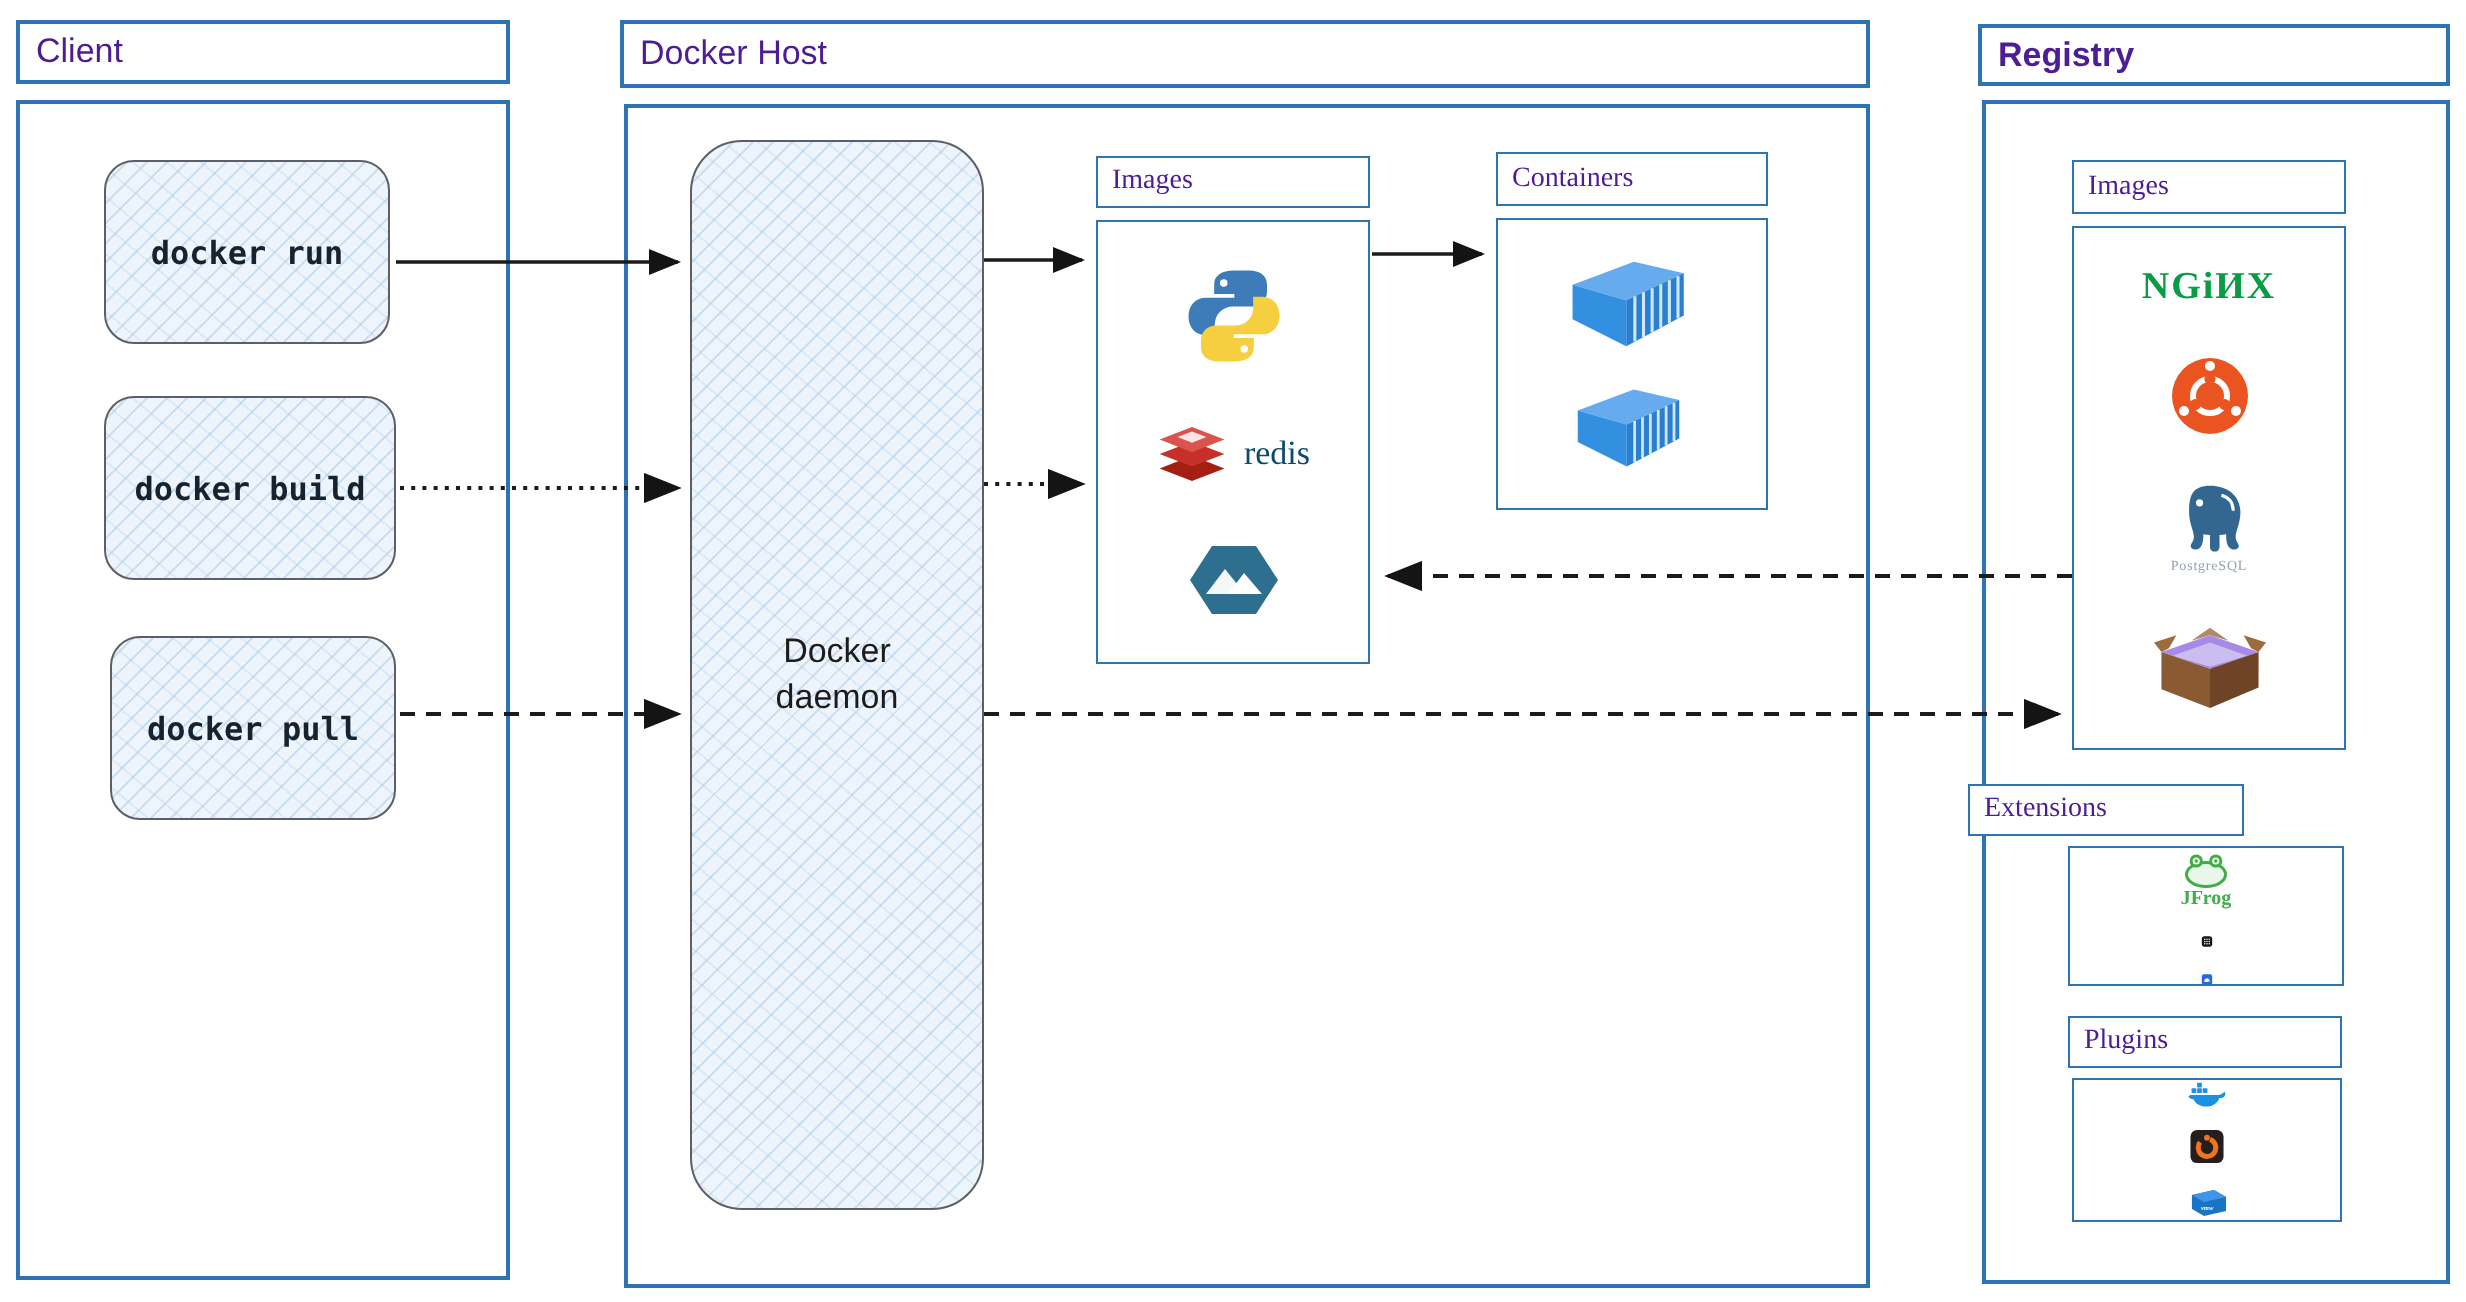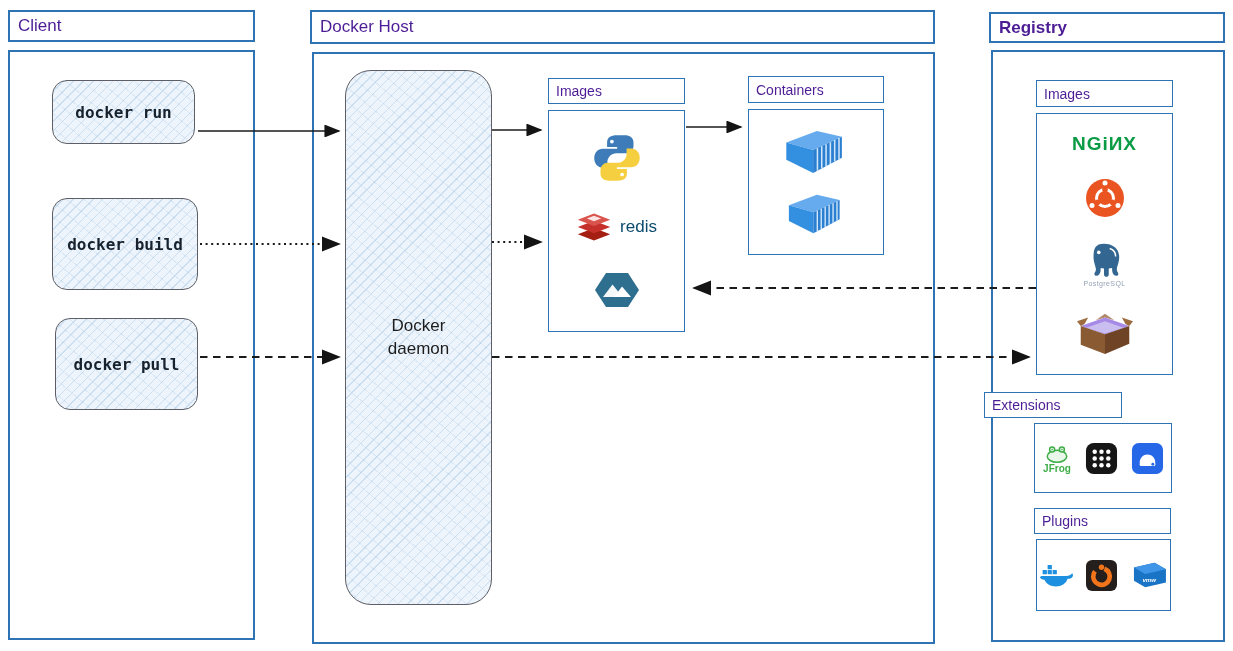--- a/index.html
+++ b/index.html
@@ -1,31 +1,31 @@
 <!DOCTYPE html>
 <html><head>
 <meta charset="utf-8">
 <style>
   html,body{margin:0;padding:0;background:#fff;}
   .canvas{position:relative;width:1233px;height:651px;background:#fff;
     font-family:"Liberation Sans",sans-serif;overflow:hidden;}
   .abs{position:absolute;box-sizing:border-box;}
   .frame{border:2px solid #2e74b5;background:#fff;}
   .titlebox{display:flex;align-items:center;padding:0 8px;font-size:17px;color:#4c1d95;}
-  .inner{border-width:1.6px;}
+  .inner{border-width:1.6px;font-family:Liberation Serif, serif;}
   .inner.titlebox{font-size:14px;padding:0 7px;}
   .sketch{background-color:#edf4fb;border:1.6px solid #5e5f66;
     background-image:repeating-linear-gradient(135deg,rgba(150,188,222,.38) 0 1px,transparent 1px 7px),
                      repeating-linear-gradient(40deg,rgba(150,188,222,.20) 0 1px,transparent 1px 11px);}
   .cmd{border-radius:15px;display:flex;align-items:center;justify-content:center;
     font-family:"DejaVu Sans Mono","Liberation Mono",monospace;font-size:16px;font-weight:600;color:#17222f;}
   .daemon{border-radius:26px;display:flex;align-items:center;justify-content:center;}
   .daemon .lbl{width:88px;text-align:center;font-size:17px;line-height:1.35;color:#1c1c1c;}
   .vstack{display:flex;flex-direction:column;justify-content:space-around;align-items:center;}
-  .hstack{display:flex;flex-direction:row;justify-content:center;align-items:center;}
+  .hstack{display:flex;flex-direction:column;justify-content:center;align-items:center;}
   .redis-row{display:flex;align-items:center;gap:8px;}
   .redis-row .lbl{font-size:17px;color:#0c4a6e;}
   .nginx-lbl{font-size:19px;font-weight:bold;letter-spacing:1px;color:#0a9b44;}
   .pg-col{display:flex;flex-direction:column;align-items:center;gap:1px;}
   .pg-lbl{font-size:7px;color:#94a2b5;letter-spacing:.4px;}
   .jfrog-col{display:flex;flex-direction:column;align-items:center;}
   .jfrog-lbl{font-size:10px;font-weight:bold;color:#3fae49;margin-top:-2px;}
   .overlay{position:absolute;left:0;top:0;pointer-events:none;}
   .ln{stroke:#1b1b1b;fill:none;stroke-width:1.7;}
   .ln.dotted{stroke-width:2;stroke-dasharray:2 3.6;}
@@ -34,21 +34,21 @@
 </head>
 <body>
 
 <div class="canvas">
 
   <div class="abs frame titlebox" style="left:8px;top:10px;width:247px;height:32px;">
     <span>Client</span>
   </div>
   <div class="abs frame" style="left:8px;top:50px;width:247px;height:590px;"></div>
 
-  <div class="abs sketch cmd" style="left:52px;top:80px;width:143px;height:64px;">
+  <div class="abs sketch cmd" style="left:52px;top:80px;width:143px;height:92px;">
     <span>docker run</span>
   </div>
   <div class="abs sketch cmd" style="left:52px;top:198px;width:146px;height:92px;">
     <span>docker build</span>
   </div>
   <div class="abs sketch cmd" style="left:55px;top:318px;width:143px;height:92px;">
     <span>docker pull</span>
   </div>
 
   <div class="abs frame titlebox" style="left:310px;top:10px;width:625px;height:34px;">

